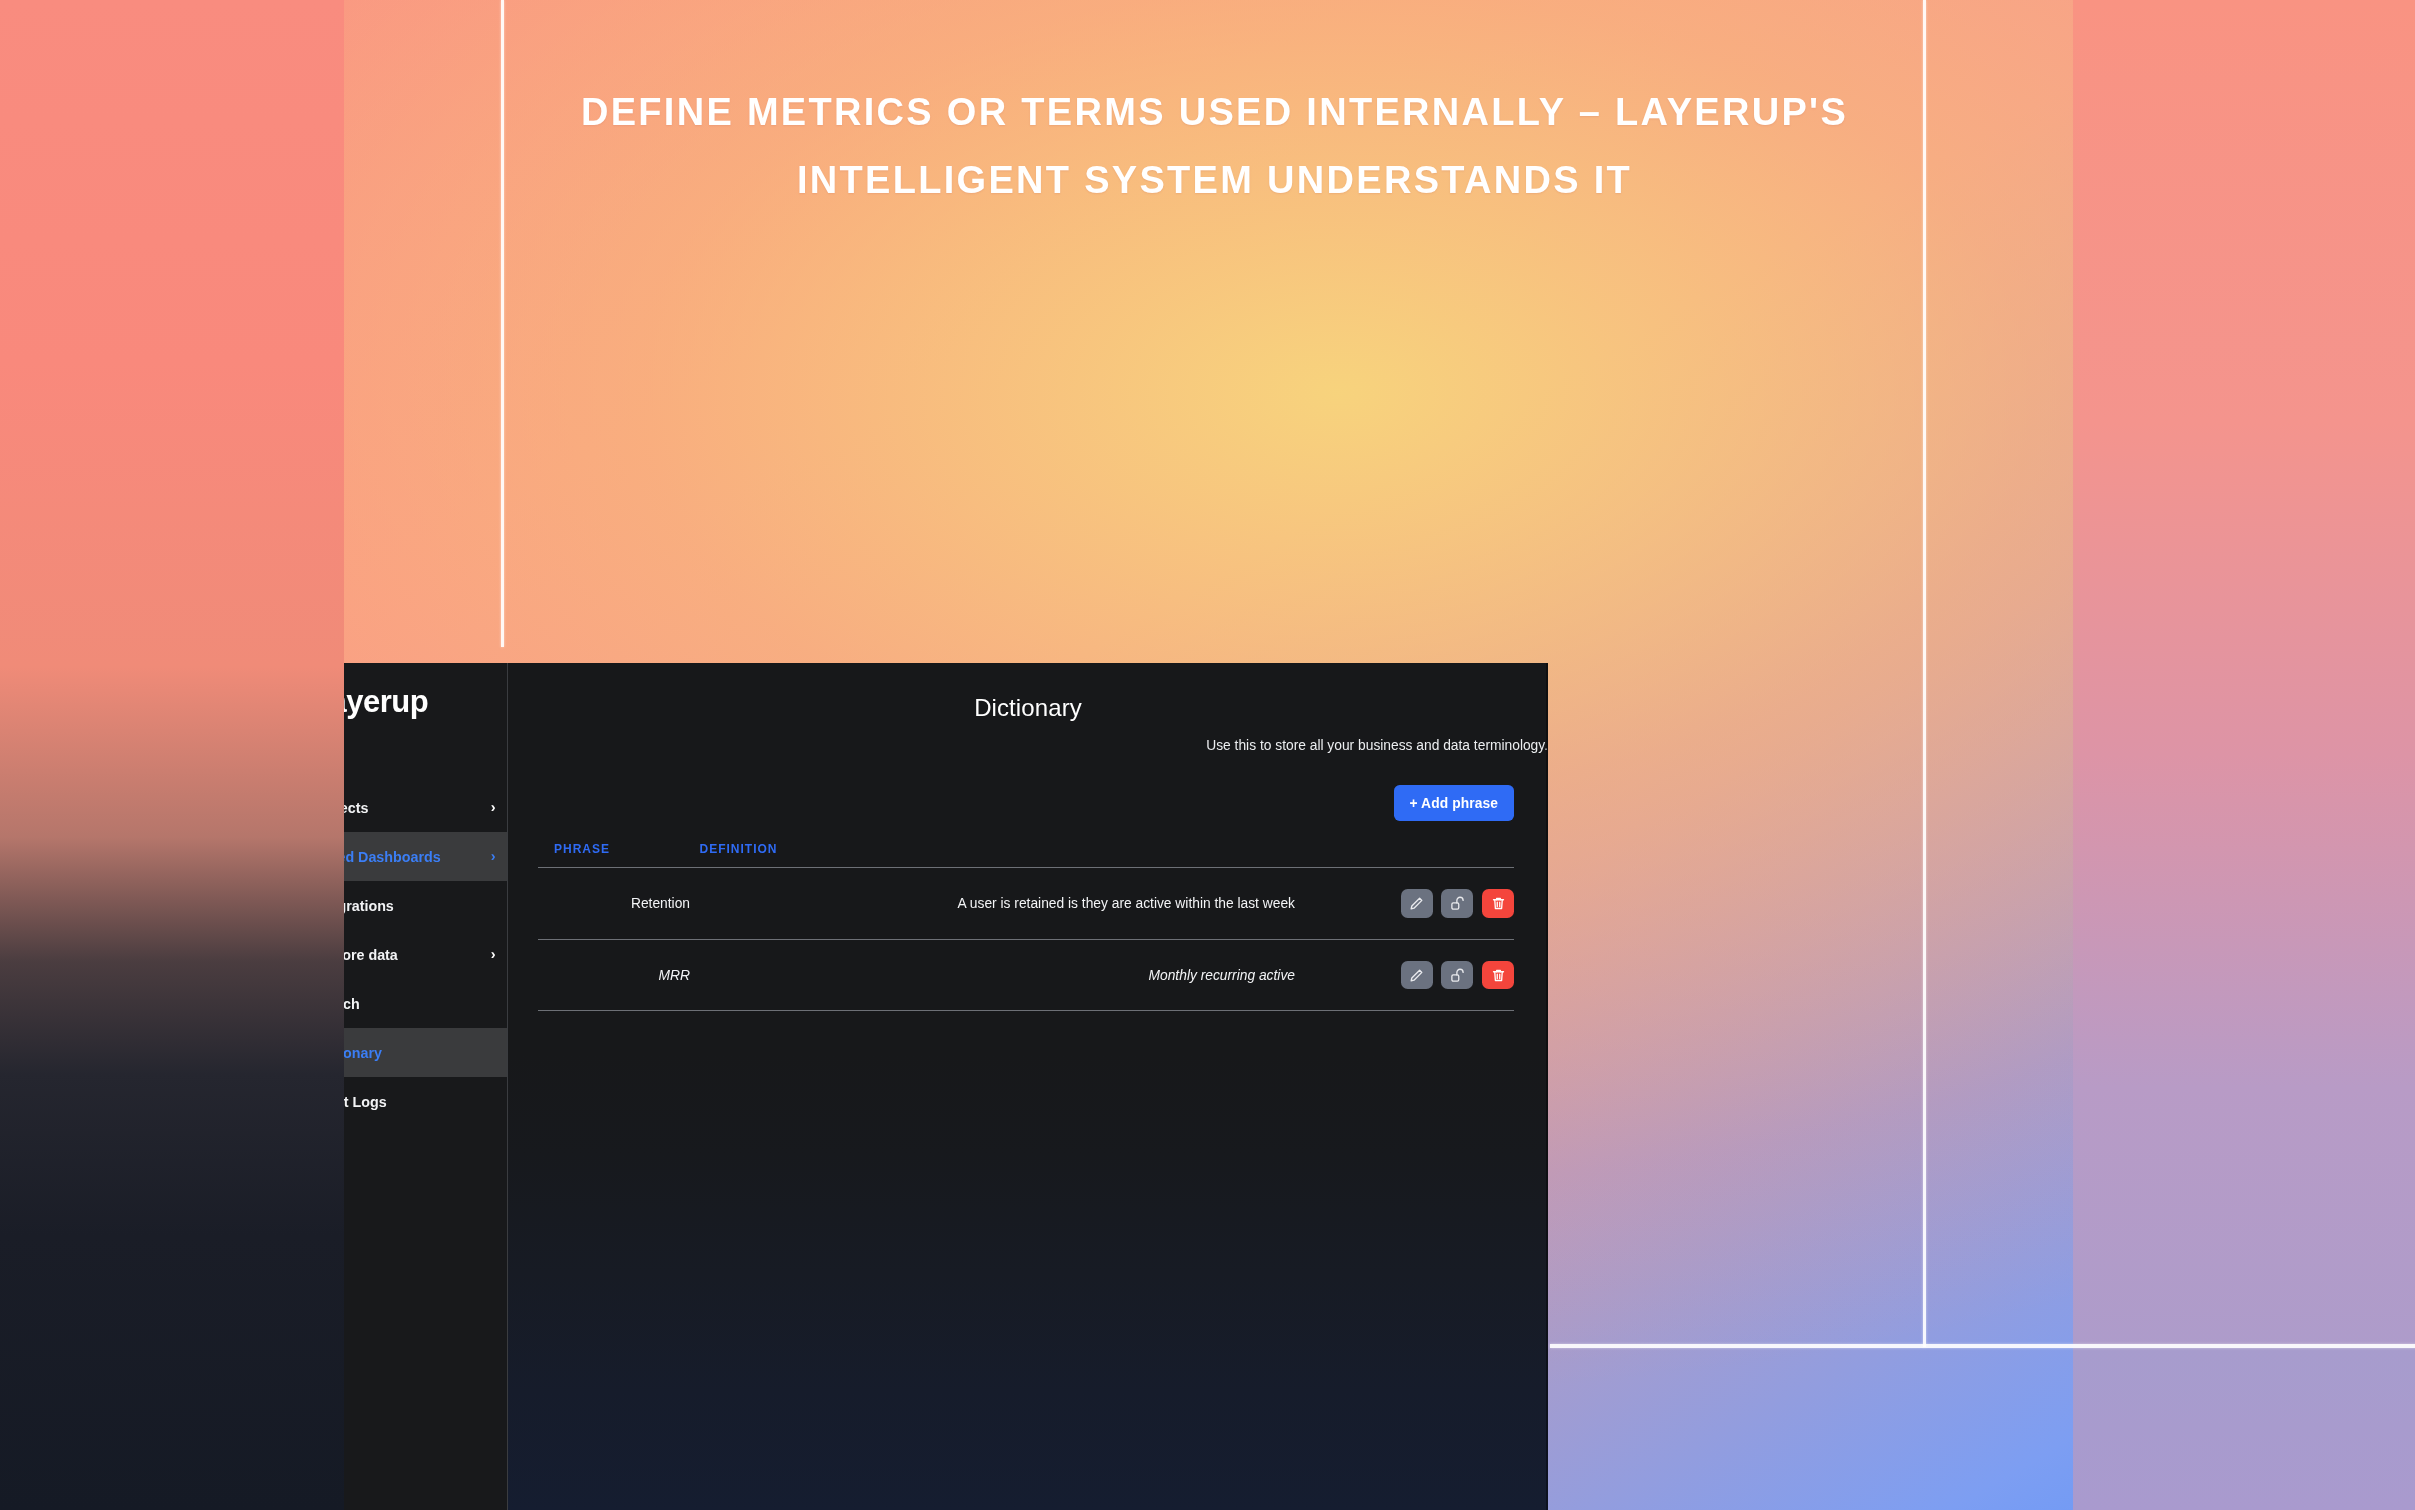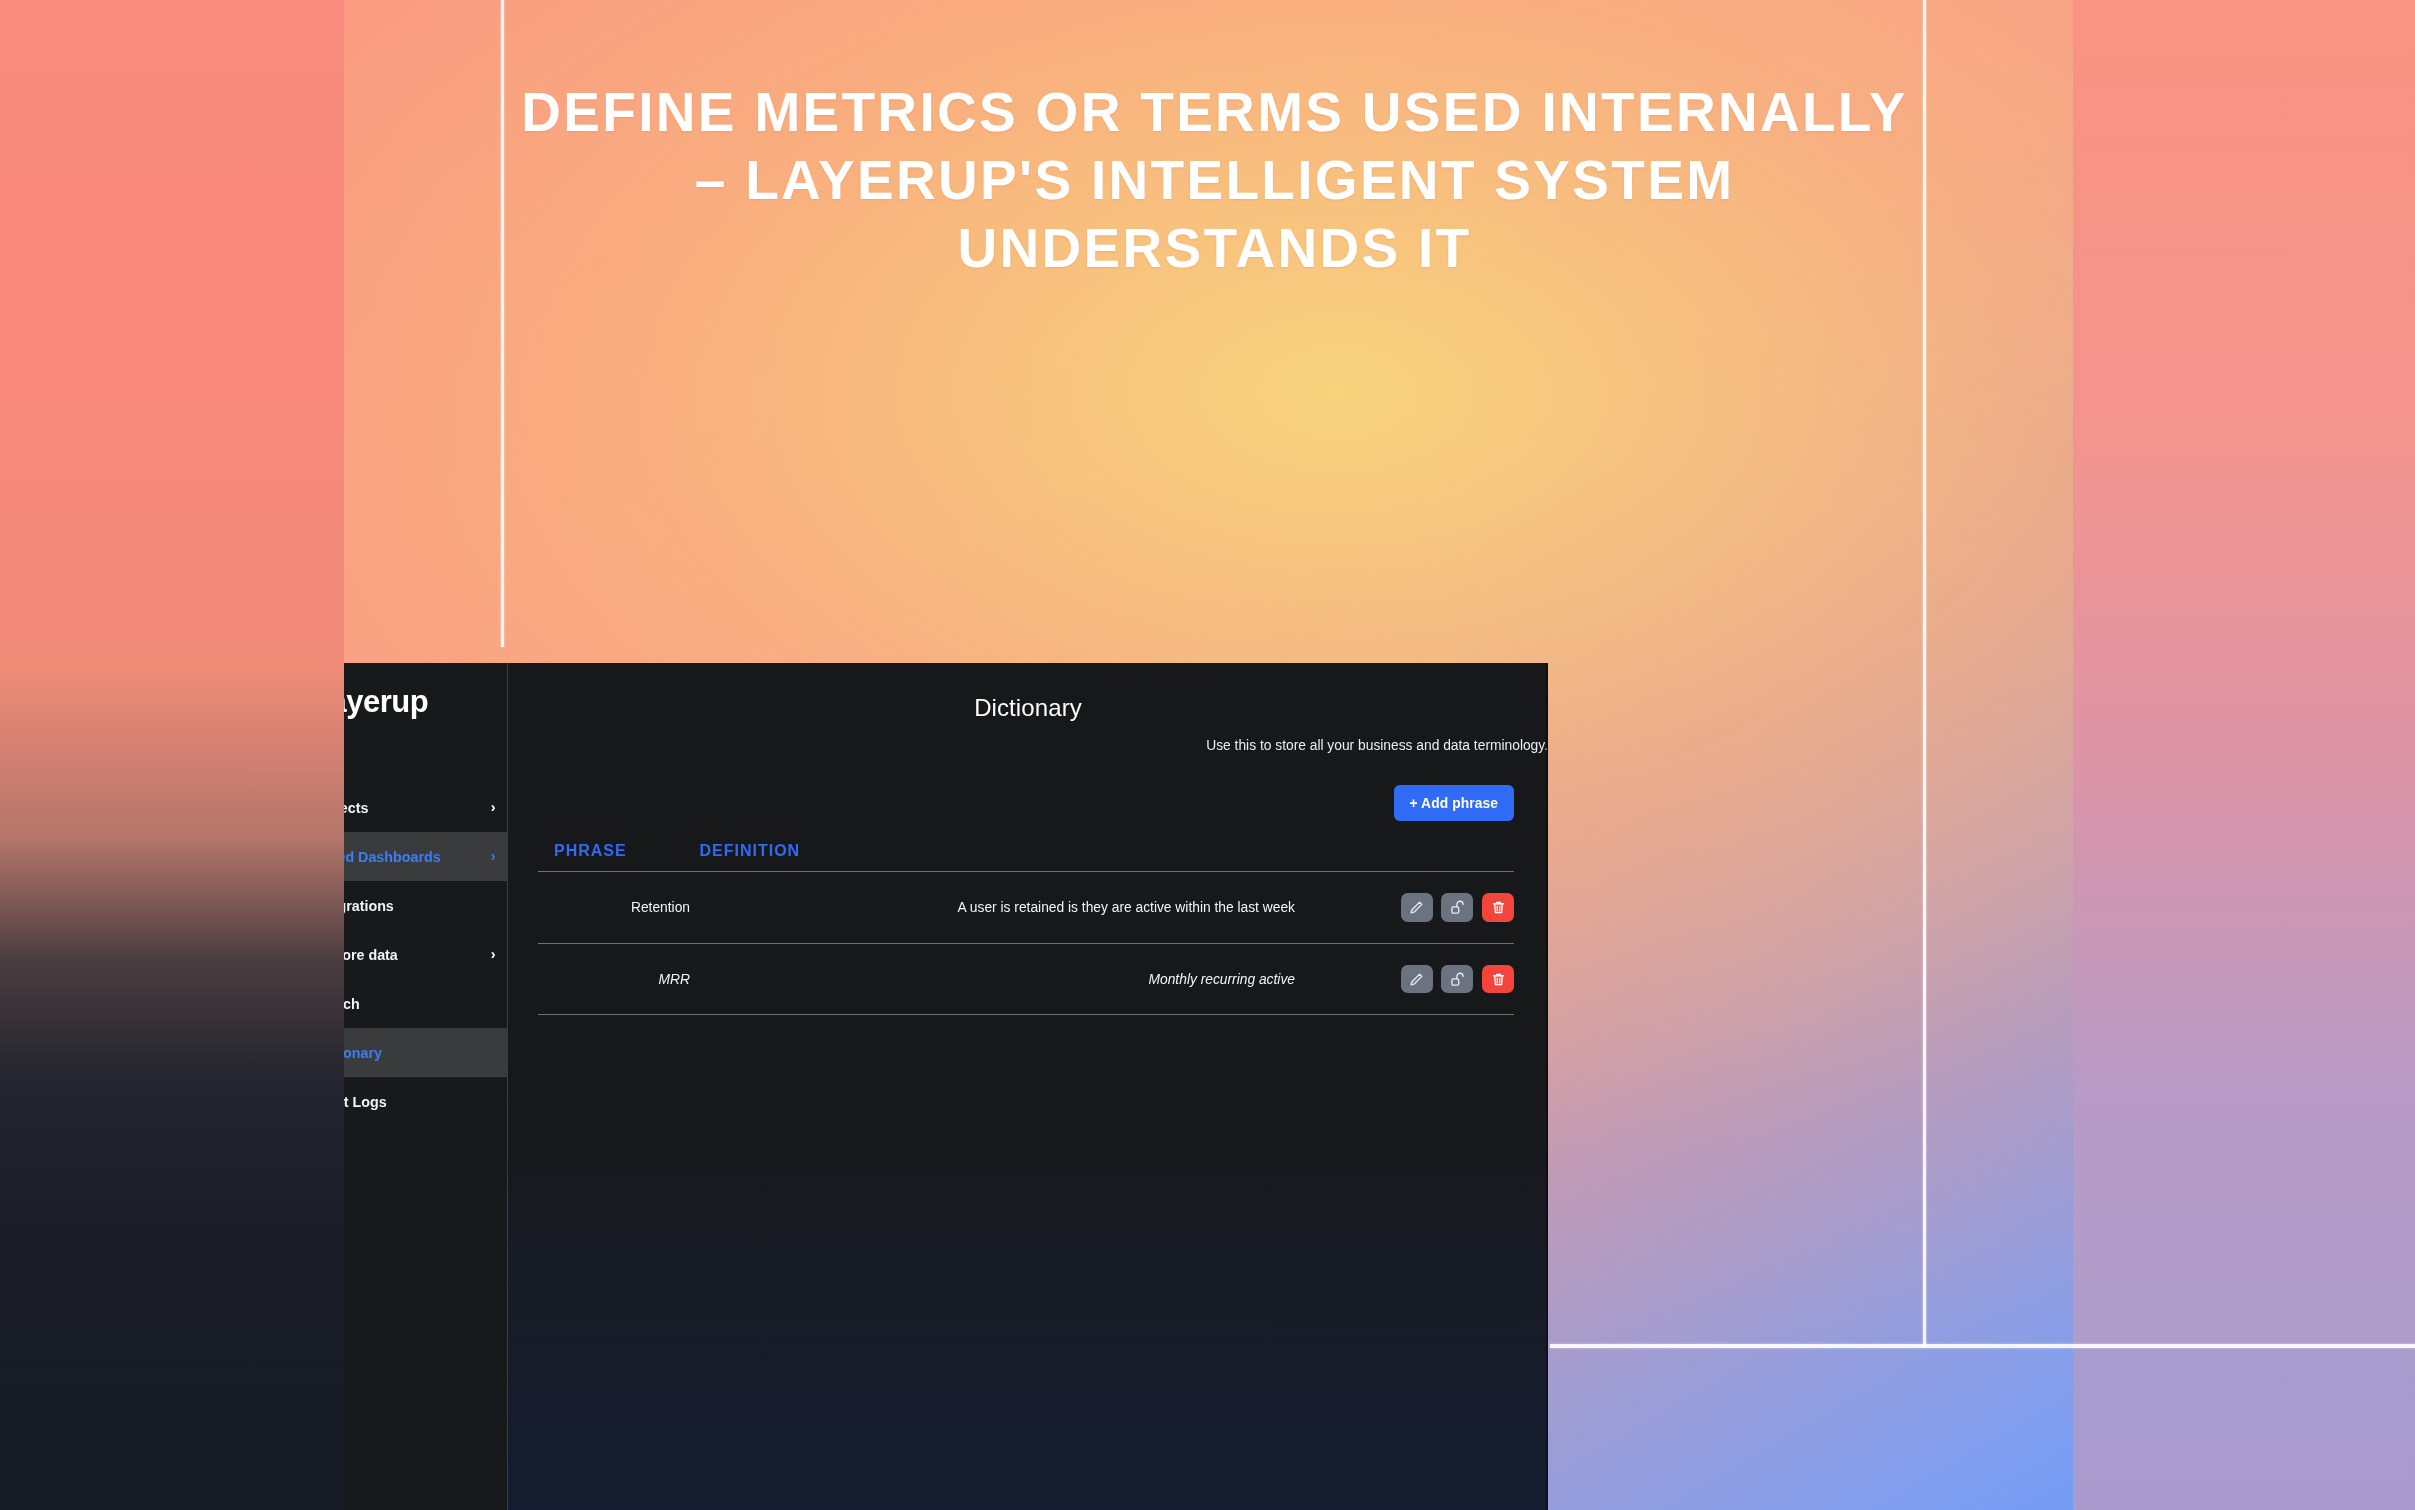--- a/index.html
+++ b/index.html
@@ -78,21 +78,21 @@
 
   
   .headline {
     position: absolute;
     left: 506px; top: 78px;
     width: 1417px;
     text-align: center;
     color: #ffffff;
     font-family: "Liberation Sans", sans-serif;
     font-weight: 700;
-    font-size: 55px;
+    font-size: 38px;
     line-height: 68px;
     letter-spacing: 2.3px;
     text-transform: uppercase;
     text-shadow: 0 1px 1.9px rgba(200,110,90,0.22);
   }
 
   
   .app-window {
     position: absolute;
     left: 344px; top: 663px;
@@ -198,21 +198,21 @@
     padding: 10.5px 16px;
     cursor: pointer;
     letter-spacing: 0.1px;
   }
 
   
   .table-wrap { padding: 21px 34px 0 30px; }
   table.dict { width: 100%; border-collapse: collapse; table-layout: fixed; }
   table.dict th {
     text-align: left;
-    font-size: 16px;
+    font-size: 12px;
     font-weight: 700;
     letter-spacing: 1px;
     color: #2f6bf5;
     text-transform: uppercase;
     padding: 0 0 11.4px 0;
   }
   table.dict th.c-phrase { width: 152px; padding-left: 16px; }
   table.dict th.c-def    { padding-left: 9.5px; margin-top: 7px; }
   table.dict th.c-act    { width: 219px; }
   table.dict tbody tr { border-top: 1.9px solid #6d7076; }

